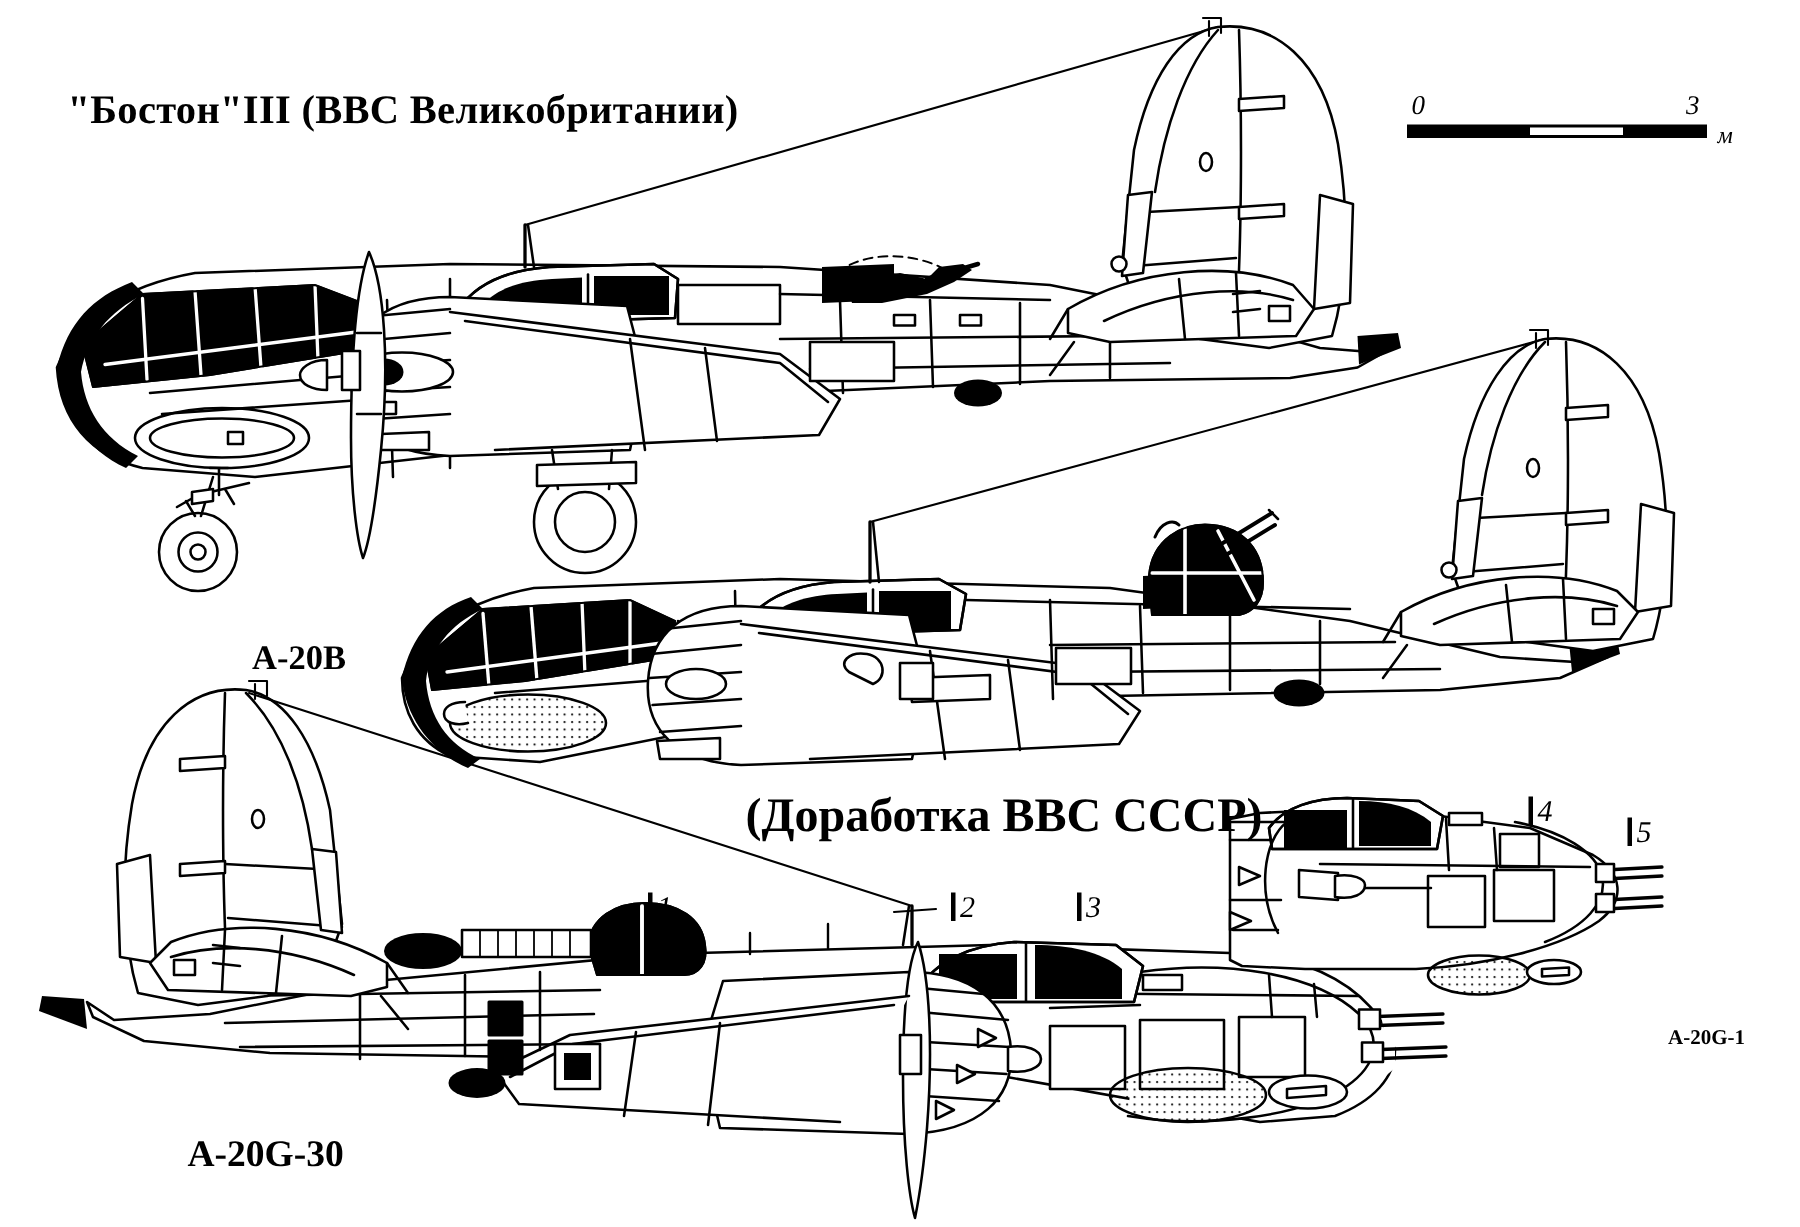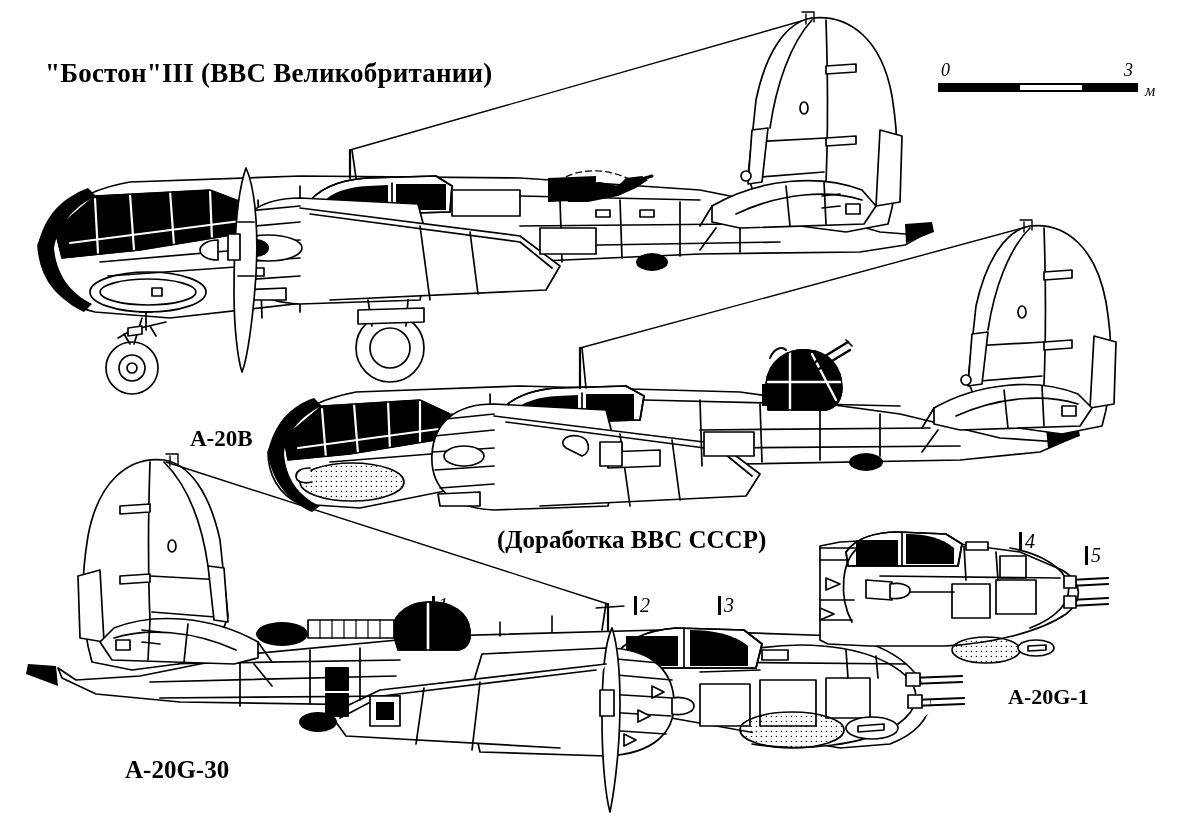--- a/index.html
+++ b/index.html
@@ -26,24 +26,24 @@
   .lbl {
     position: absolute;
     color: #000000;
     font-family: "Liberation Serif", "DejaVu Serif", serif;
     font-weight: bold;
     white-space: nowrap;
     line-height: 1;
     user-select: none;
   }
   .lbl-title   { left: 45px;  top: 60px;  font-size: 27px; letter-spacing: .2px; }
-  .lbl-a20b    { left: 190px; top: 427px; font-size: 23px; }
-  .lbl-sovmod  { left: 497px; top: 527px; font-size: 25px; }
+  .lbl-a20b    { left: 168px; top: 427px; font-size: 23px; }
+  .lbl-sovmod  { left: 497px; top: 527px; font-size: 32px; }
   .lbl-g30     { left: 125px; top: 757px; font-size: 25px; }
-  .lbl-g1      { left: 1008px;top: 686px; font-size: 22px; }
+  .lbl-g1      { left: 1112px;top: 686px; font-size: 14px; }
 
   
   #scalebar {
     position: absolute;
     left: 938px; top: 60px;
     width: 222px; height: 45px;
   }
   .sc-num {
     position: absolute;
     font-family: "Liberation Serif", "DejaVu Serif", serif;

